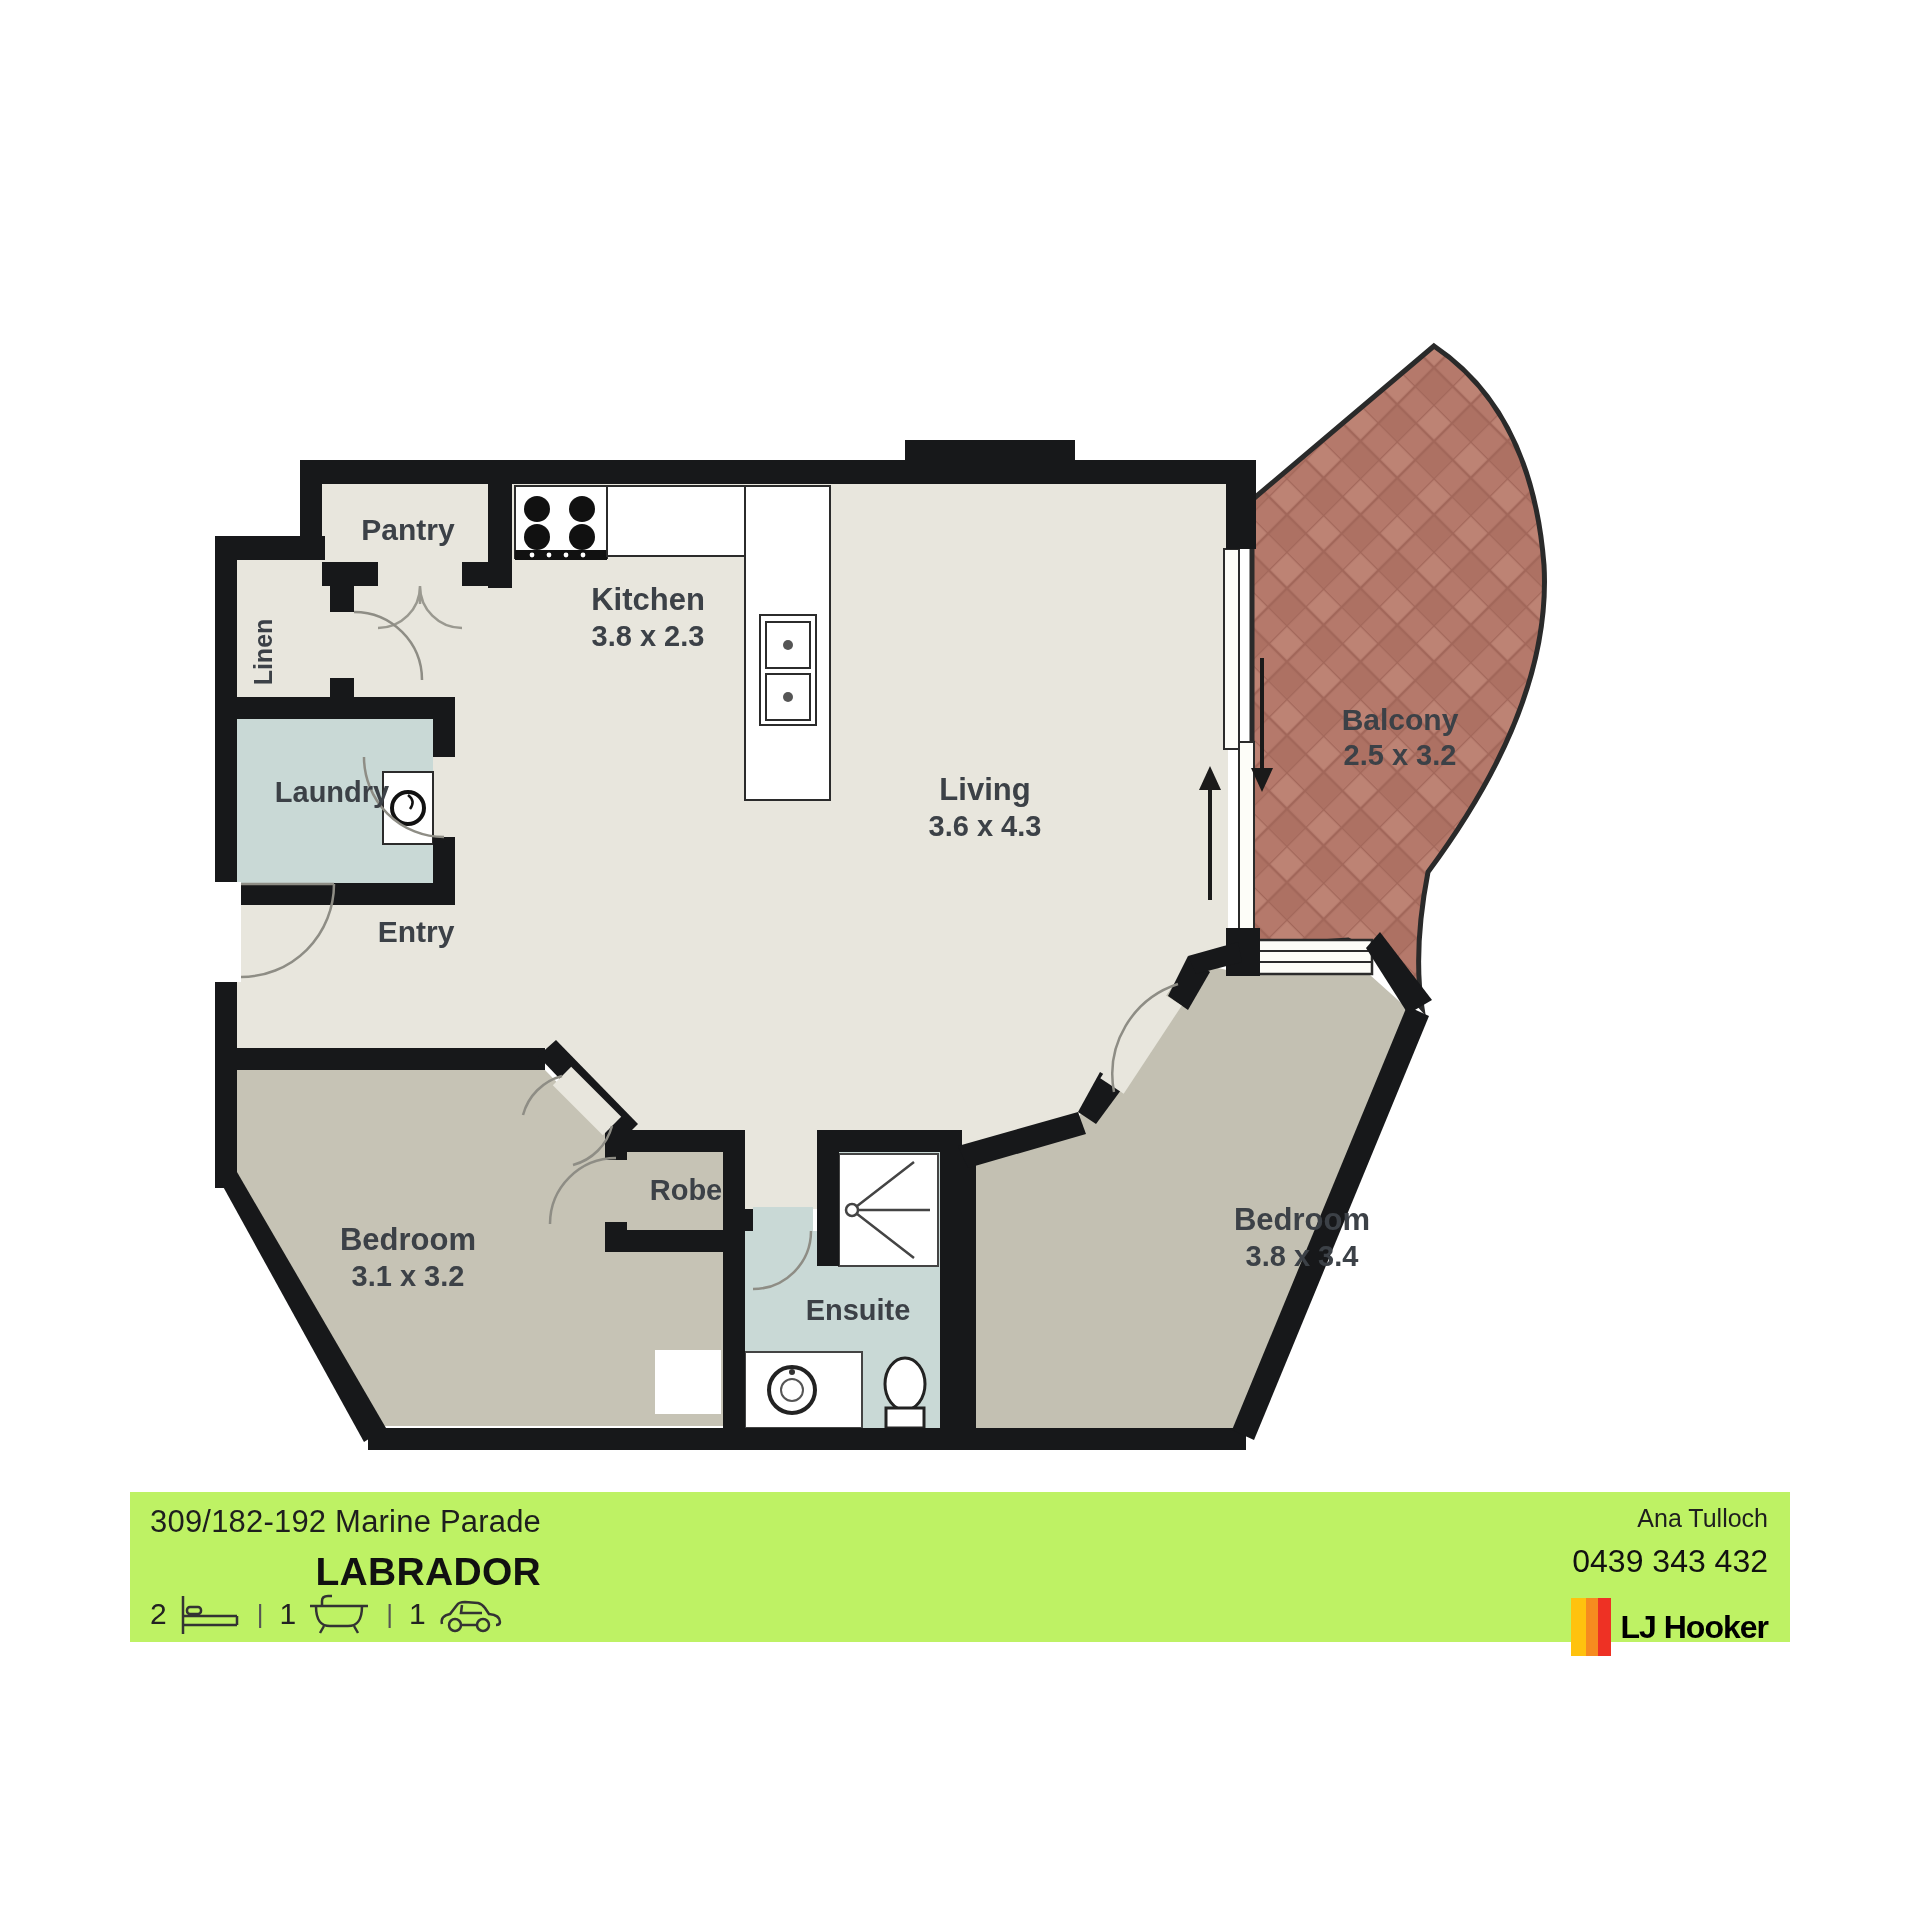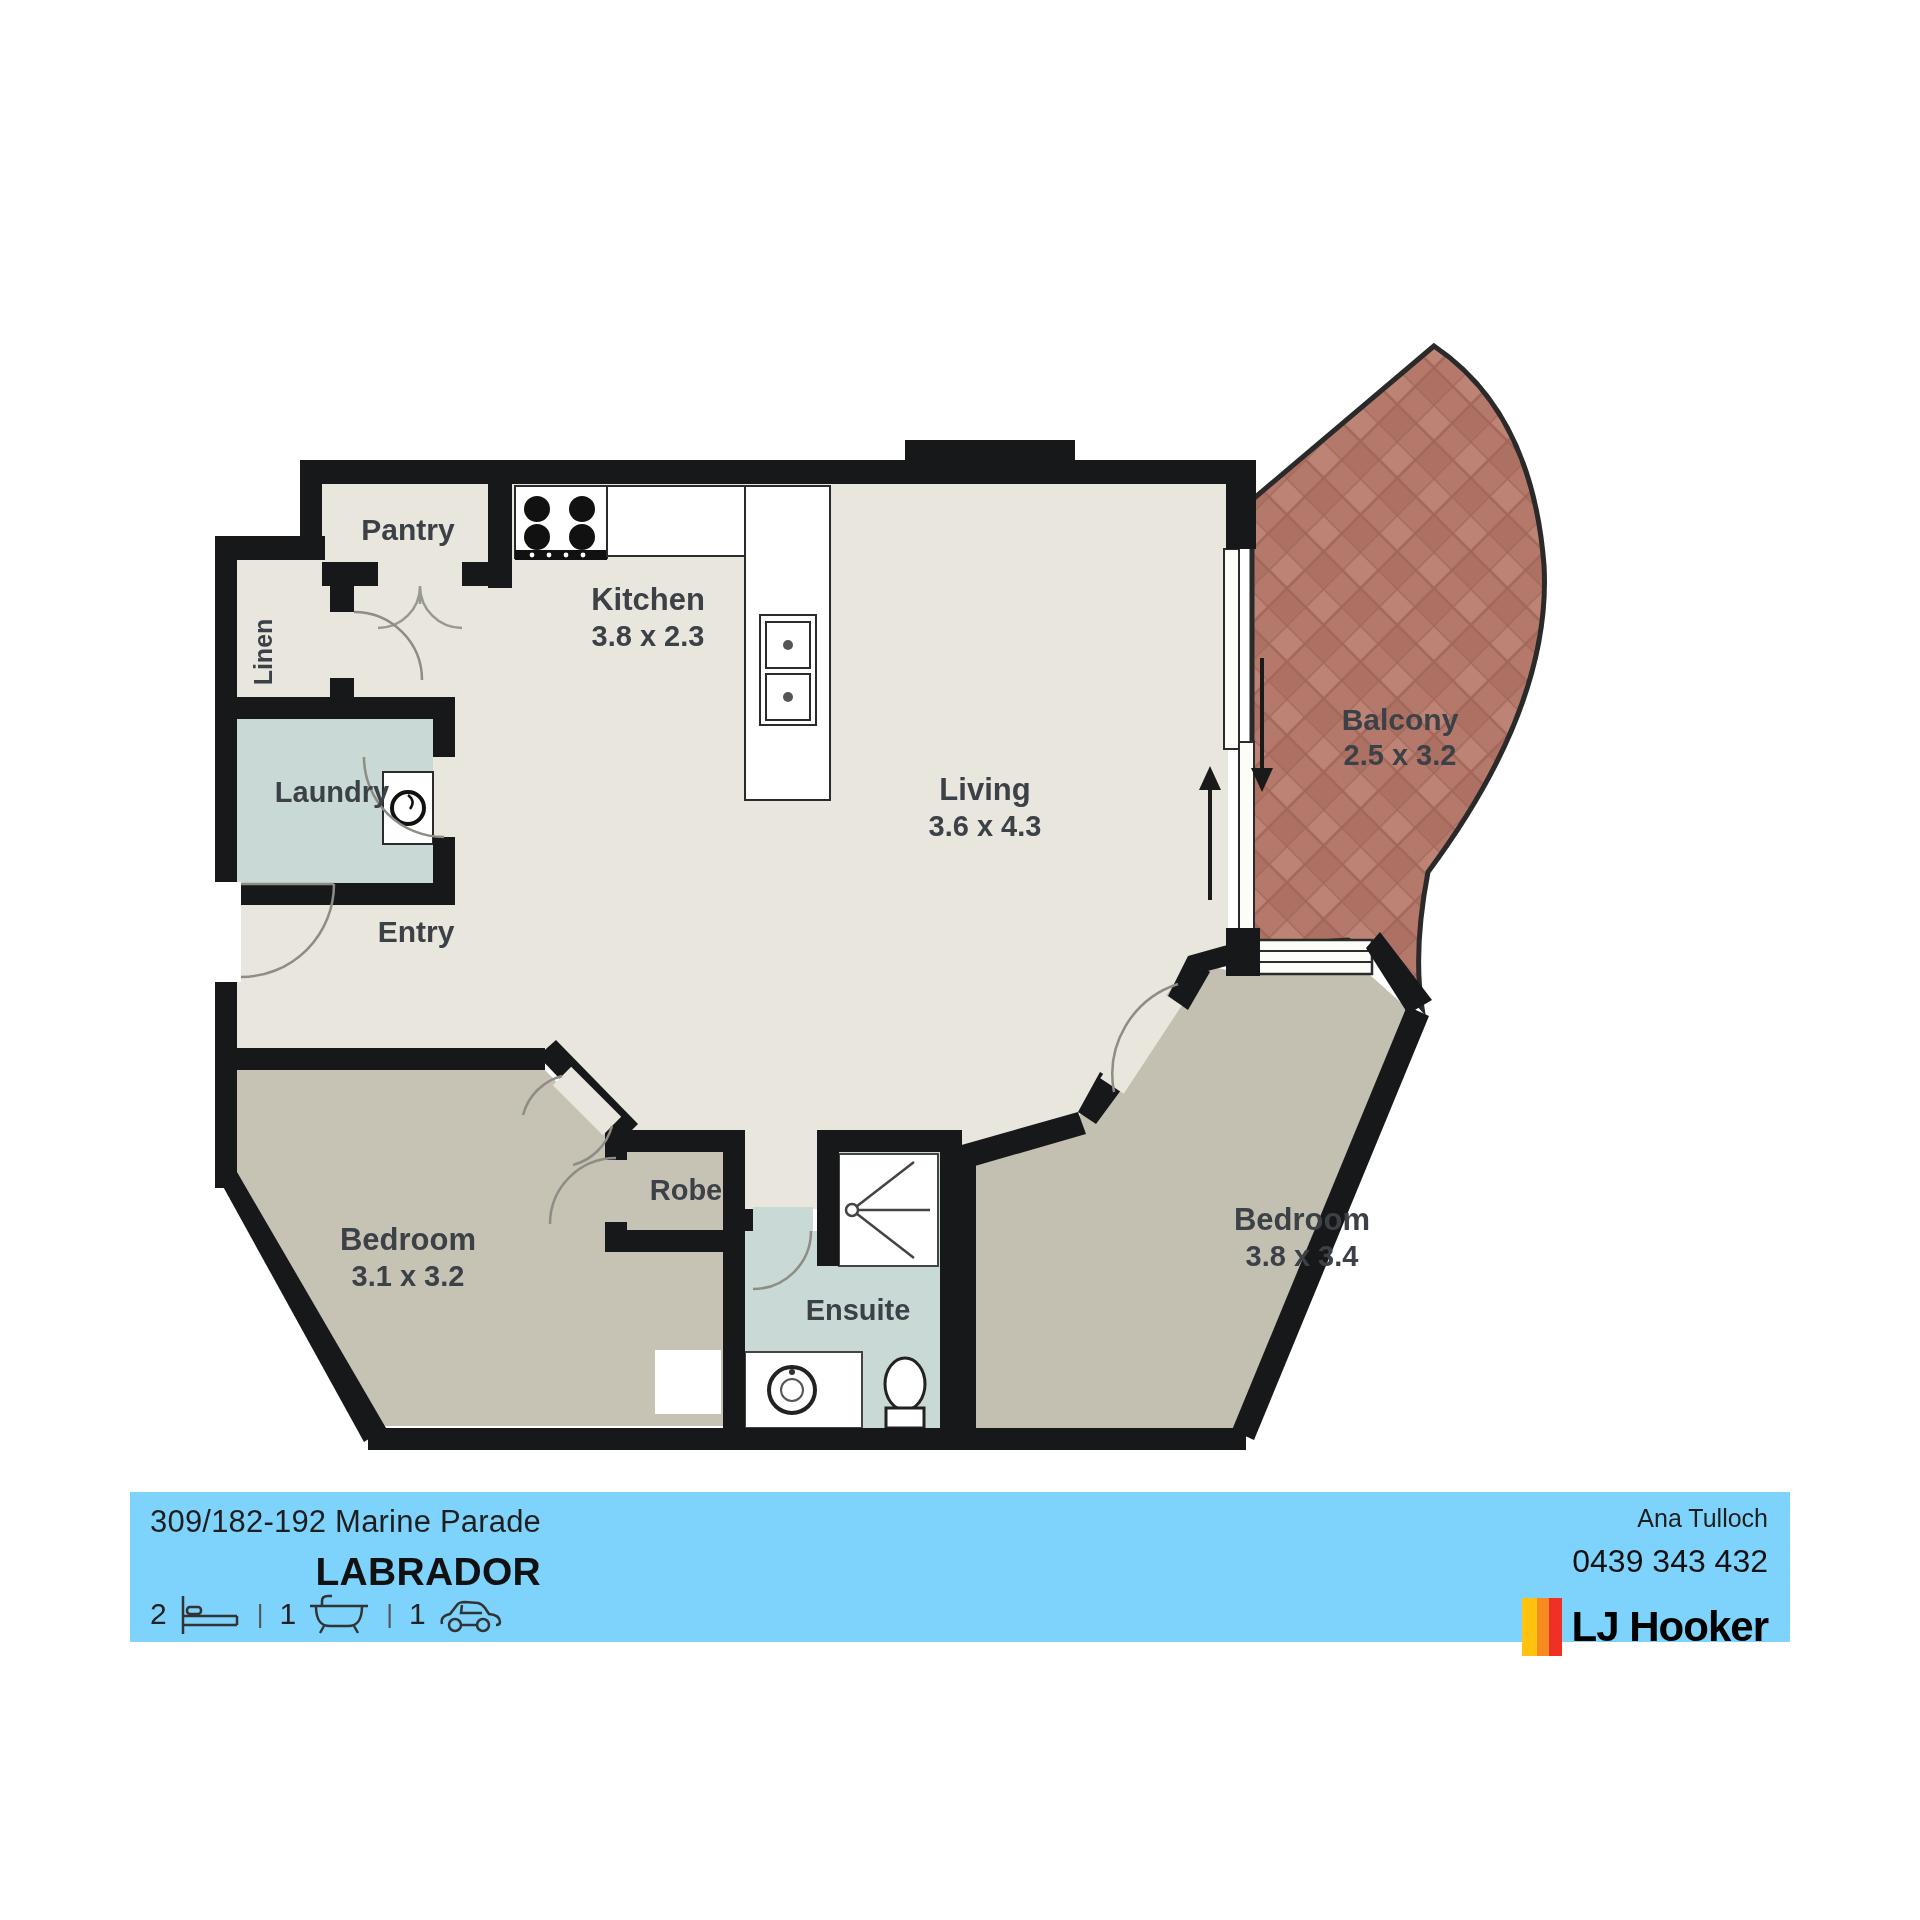--- a/index.html
+++ b/index.html
@@ -1,32 +1,32 @@
 <!DOCTYPE html>
 <html><head>
 <meta charset="utf-8">
 <style>
   html,body{margin:0;padding:0;background:#ffffff;width:1920px;height:1920px;overflow:hidden;
     font-family:"Liberation Sans", sans-serif;}
   .stage{position:absolute;left:0;top:0;width:1599px;height:1920px;}
   svg text{font-family:"Liberation Sans", sans-serif;fill:#3c4147;font-weight:600;}
-  .footer{position:absolute;left:130px;top:1492px;width:1660px;height:150px;background:#7dd3fc;
+  .footer{position:absolute;left:130px;top:1492px;width:1660px;height:150px;background:#bef264;
     box-sizing:border-box;padding:14px 22px 10px 20px;}
   .f-left{position:absolute;left:20px;top:12px;}
   .addr{font-size:31px;color:#1e1e1e;letter-spacing:0.2px;}
   .suburb{font-size:39px;color:#111;font-weight:bold;margin-top:10px;letter-spacing:0.3px;text-align:right;}
   .features{position:absolute;left:20px;top:100px;display:flex;align-items:center;gap:12px;}
   .feat-num{font-size:30px;color:#222;}
   .sep{font-size:26px;color:#555;margin:0 4px;}
   .f-right{position:absolute;right:22px;top:12px;text-align:right;}
   .agent{font-size:25px;color:#1e1e1e;}
   .phone{font-size:32px;color:#111;font-weight:normal;margin-top:10px;}
   .brandrow{margin-top:18px;display:flex;justify-content:flex-end;align-items:center;gap:10px;}
   .stripes{width:40px;height:58px;background:linear-gradient(90deg,#ffc20e 0 38%,#f68b1f 38% 68%,#ee3124 68% 100%);}
-  .brandtext{font-size:42px;color:#000;font-weight:bold;letter-spacing:-1px;}
+  .brandtext{font-size:32px;color:#000;font-weight:bold;letter-spacing:-1px;}
   .icon{display:inline-block;vertical-align:middle;}
 </style>
 </head>
 <body>
 
 <div class="stage">
 
 <svg width="1920" height="1920" viewBox="0 0 1920 1920">
   <defs>
     <pattern id="brick" width="52" height="52" patternUnits="userSpaceOnUse" patternTransform="rotate(45 0 0)">

